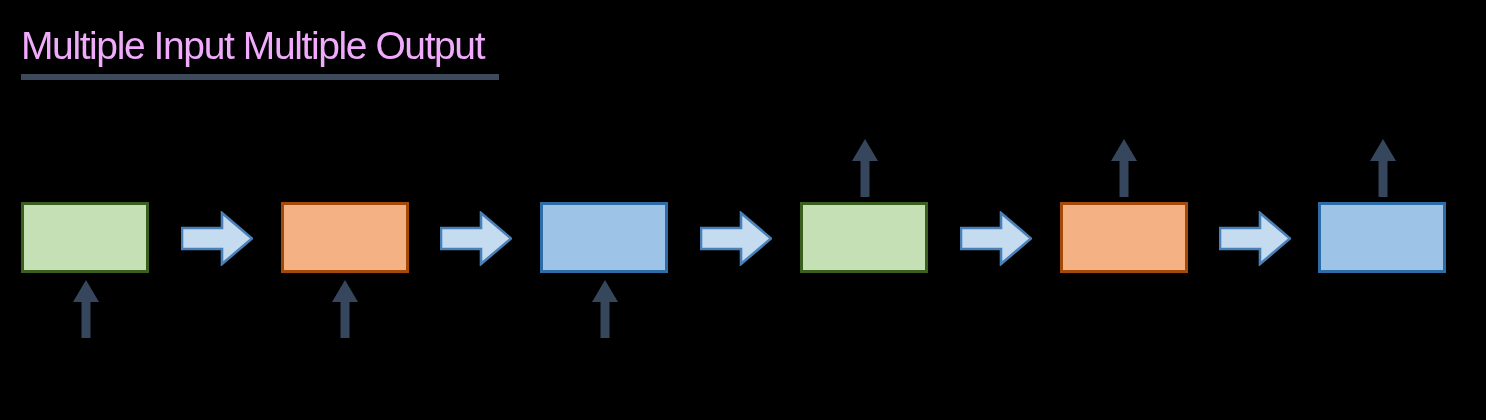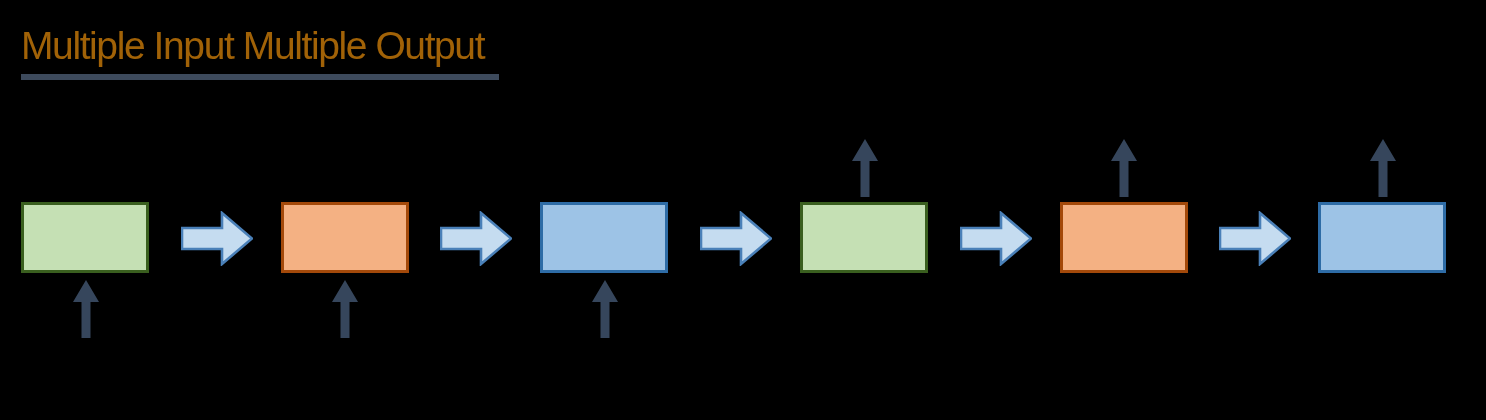--- a/index.html
+++ b/index.html
@@ -35,21 +35,21 @@
   #page-title {
     position: absolute;
     left: 0;
     top: 0;
     margin: 0;
     font-family: "Liberation Sans", sans-serif;
     font-size: 39px;
     font-weight: 400;
     line-height: 48px;
     letter-spacing: -1.4px;
-    color: #a16207;
+    color: #f0abfc;
     white-space: nowrap;
   }
   #title-underline {
     position: absolute;
     left: 0;
     top: 52px;
     width: 478px;
     height: 6px;
     background: #3d4a5c;
   }

